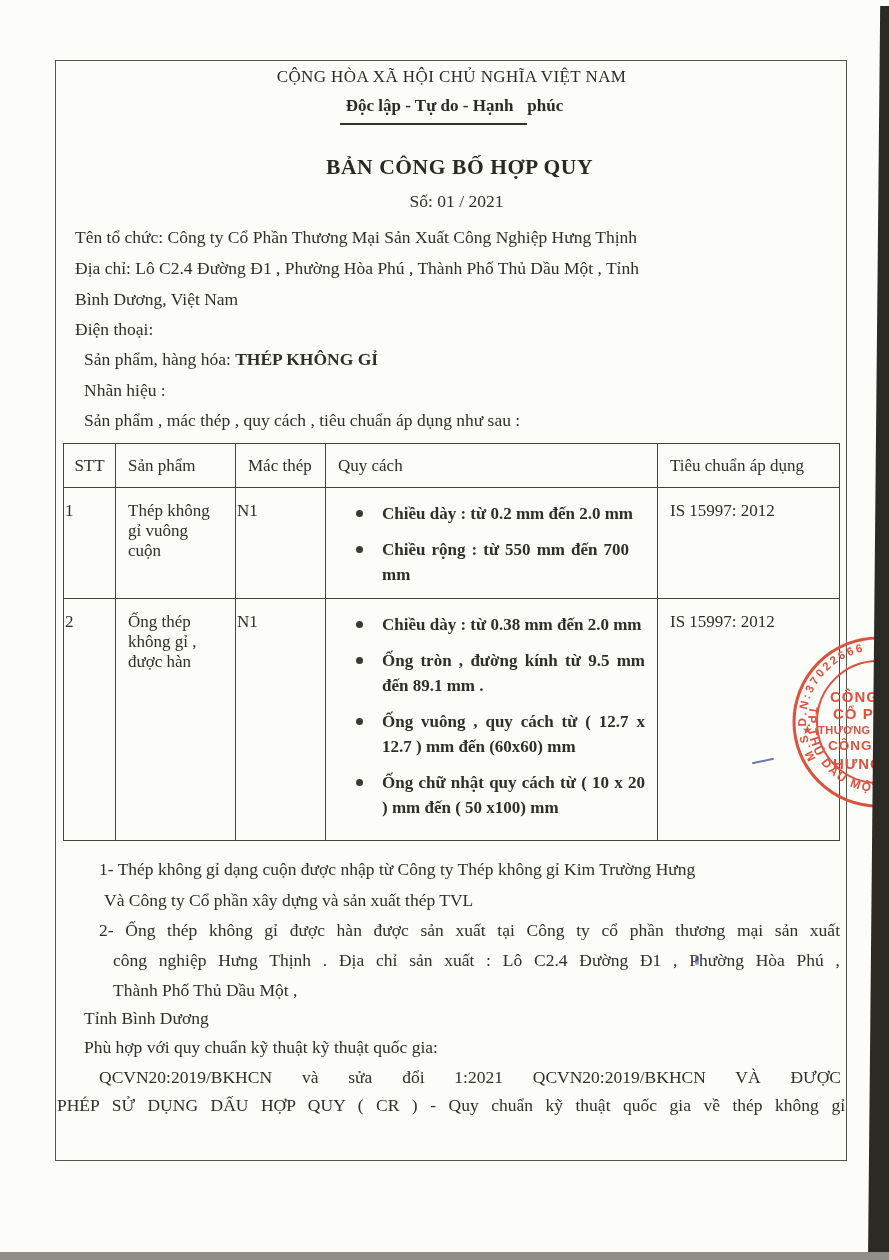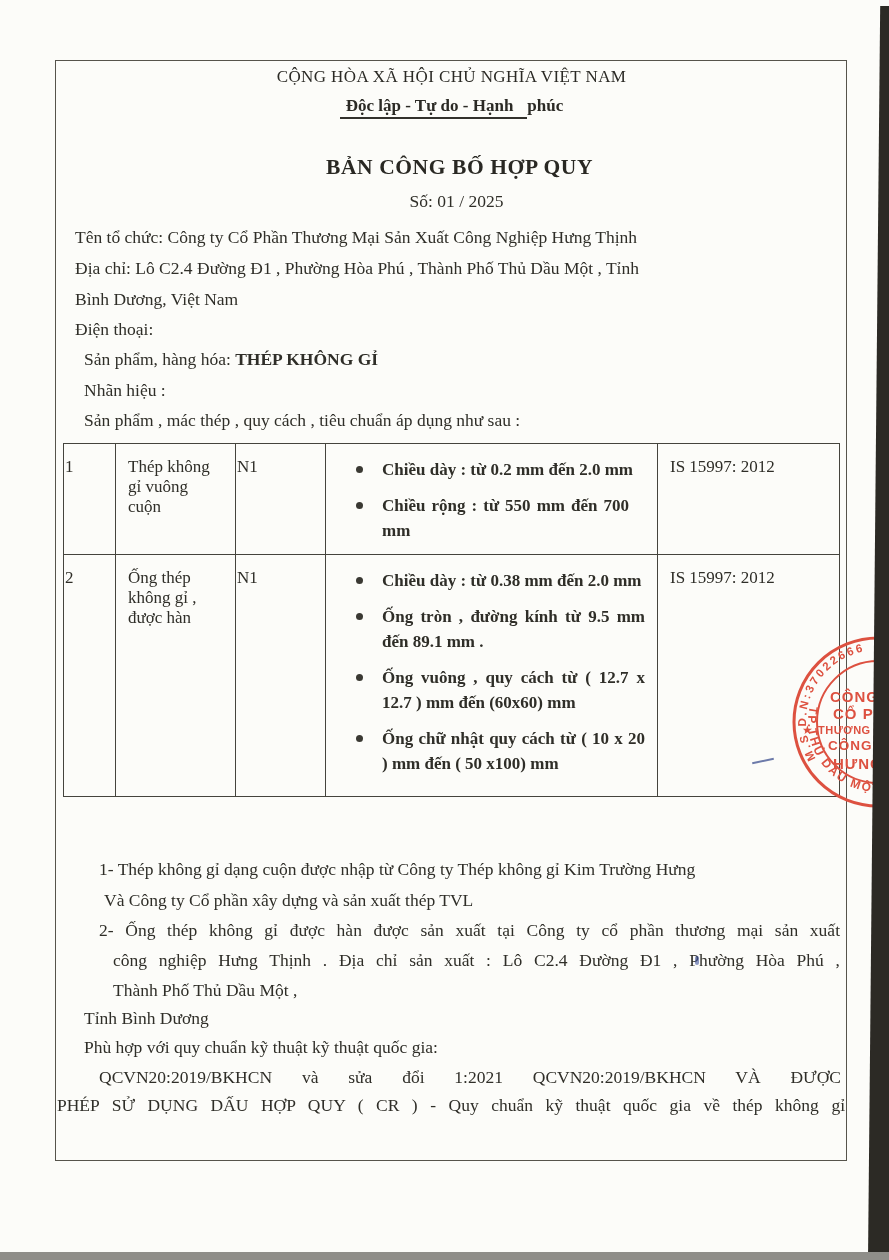--- a/index.html
+++ b/index.html
@@ -22,21 +22,21 @@
     clip-path:polygon(58% 0, 100% 0, 100% 100%, 0 100%);
   }
   .edge-bottom{
     position:absolute;left:0;bottom:0;width:889px;height:8px;
     background:#8f8e89;
   }
   
   .hdr{left:56px;width:791px;text-align:center;white-space:nowrap;}
   .t-national{top:67px;font-size:17px;font-weight:normal;letter-spacing:.4px;color:#2b2a25;}
   .t-motto{top:96px;font-size:17px;font-weight:bold;color:#2b2a25;}
-  .motto-u{border-bottom:2.5px solid #32312c;padding:0 14px 2px 6px;}
+  .motto-u{border-bottom:2.5px solid #32312c;padding:0 14px 8px 6px;}
   .t-title{top:155px;font-size:21.5px;font-weight:bold;letter-spacing:.6px;transform:translateX(8px);color:#292823;font-family:Liberation Serif, serif;}
   .t-number{top:191px;font-size:17.5px;transform:translateX(5px);}
   
   .line{position:absolute;font-size:17.5px;white-space:nowrap;color:#2f2e28;}
   .bold{font-weight:bold;}
   .just{white-space:normal;text-align:justify;text-align-last:justify;}
   
   table.spec{
     position:absolute;left:63px;top:443px;width:776px;
     border-collapse:collapse;table-layout:fixed;
@@ -78,39 +78,46 @@
   .pen2{position:absolute;left:695px;top:956px;width:4px;height:9px;background:#41559c;border-radius:2px;opacity:.6;}
 </style>
 </head>
 <body>
 
 <div class="frame"></div>
 
 <div class="abs hdr t-national">CỘNG HÒA XÃ HỘI CHỦ NGHĨA VIỆT NAM</div>
 <div class="abs hdr t-motto"><span class="motto-u">Độc lập - Tự do - Hạnh</span><span>phúc</span></div>
 <div class="abs hdr t-title">BẢN CÔNG BỐ HỢP QUY</div>
-<div class="abs hdr t-number">Số: 01 / 2025</div>
+<div class="abs hdr t-number">Số: 01 / 2021</div>
 
 <div class="line" style="left:75px;top:227px;">Tên tổ chức: Công ty Cổ Phần Thương Mại Sản Xuất Công Nghiệp Hưng Thịnh</div>
 <div class="line" style="left:75px;top:258px;">Địa chỉ: Lô C2.4 Đường Đ1 , Phường Hòa Phú , Thành Phố Thủ Dầu Một , Tỉnh</div>
 <div class="line" style="left:75px;top:289px;">Bình Dương, Việt Nam</div>
 <div class="line" style="left:75px;top:319px;">Điện thoại:</div>
 <div class="line" style="left:84px;top:349px;"><span>Sản phẩm, hàng hóa: </span><span class="bold">THÉP KHÔNG GỈ</span></div>
 <div class="line" style="left:84px;top:380px;">Nhãn hiệu :</div>
 <div class="line" style="left:84px;top:410px;">Sản phẩm , mác thép , quy cách , tiêu chuẩn áp dụng như sau :</div>
 
 <table class="spec">
   <colgroup>
     <col style="width:52px">
       <col style="width:120px">
       <col style="width:90px">
       <col style="width:332px">
       <col style="width:182px">
   </colgroup>
   <tbody>
+      <tr class="head">
+    <th class="c">STT</th>
+    <th>Sản phẩm</th>
+    <th>Mác thép</th>
+    <th>Quy cách</th>
+    <th>Tiêu chuẩn áp dụng</th>
+  </tr>
   <tr class="r1">
     <td class="cstt">1</td>
     <td class="cprod">Thép không gỉ vuông cuộn</td>
     <td class="cgrade">N1</td>
     <td class="cspec">
       <ul class="qc">
         <li>Chiều dày : từ 0.2 mm đến 2.0 mm</li>
         <li>Chiều rộng : từ 550 mm đến 700 mm</li>
       </ul>
     </td>

